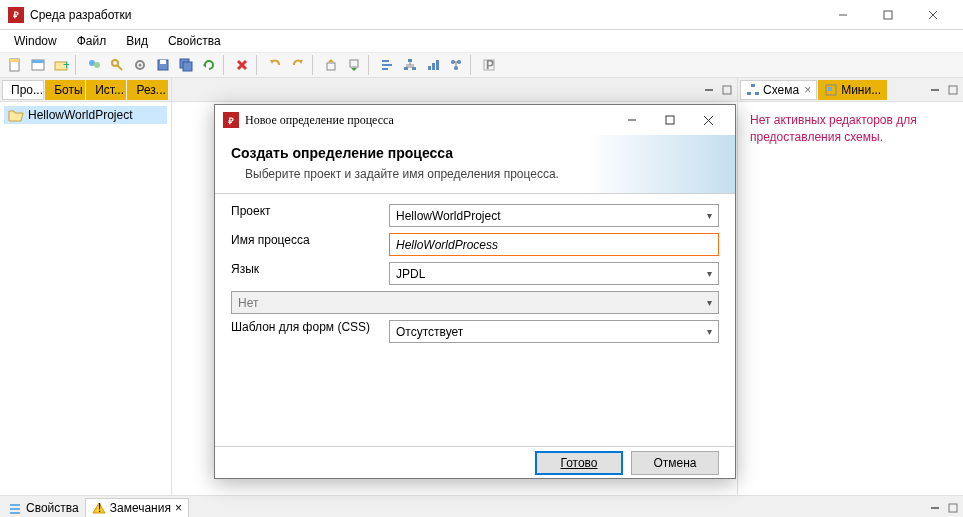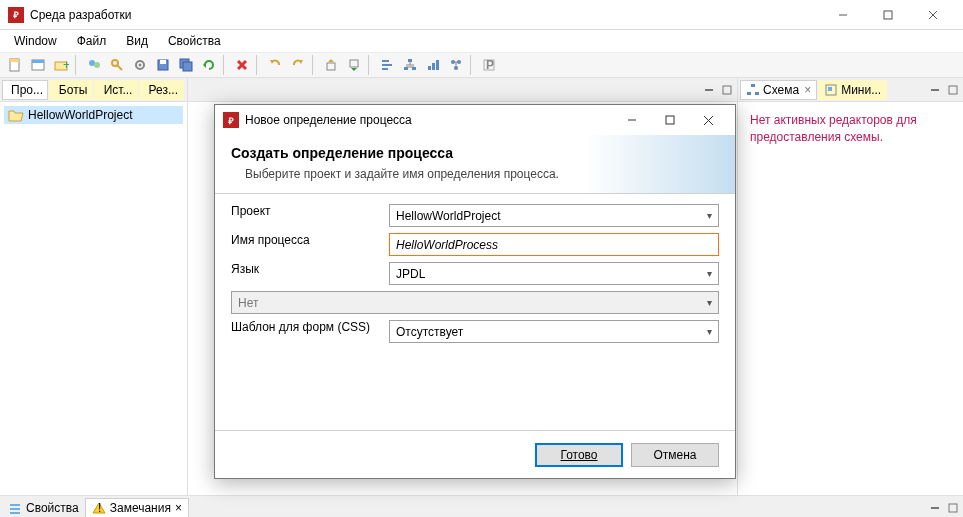--- a/index.html
+++ b/index.html
@@ -17,63 +17,63 @@
 .menubar { height: 22px; display: flex; align-items: center; padding: 0 4px; background:#fff; }
 .menu-item { padding: 2px 10px; color: #000; }
 
 
 .toolbar { height: 26px; background: #f6f6f6; border-top:1px solid #eee; border-bottom: 1px solid #e0e0e0; display: flex; align-items: center; padding: 0 4px; gap:1px; }
 .tool-btn { width: 22px; height: 22px; display: flex; align-items: center; justify-content: center; border:1px solid transparent; }
 .tool-sep { width: 5px; height: 20px; border-left: 1px solid #ccc; margin: 0 2px; }
 
 
 .main { display: flex; height: calc(100% - 30px - 22px - 26px - 22px); }
-.left { width: 188px; background: #fff; border-right: 1px solid #e0e0e0; display:flex; flex-direction:column;}
+.left { width: 172px; background: #fff; border-right: 1px solid #e0e0e0; display:flex; flex-direction:column;}
 .center { flex: 1; background: #fff; border-right:1px solid #e0e0e0; position:relative;}
 .right { width: 225px; background: #fff; display:flex; flex-direction:column;}
 
 
 .view-tabs { height: 24px; background: #f0f0f0; border-bottom:1px solid #e0e0e0; display:flex; align-items:center; padding:0 2px; }
 .vtab { display:flex; align-items:center; gap:3px; padding: 2px 5px; background:#fff; border:1px solid #d0d0d0; margin:1px 1px 0 0; height:20px; white-space:nowrap; overflow:hidden; }
-.vtab.inactive { background:#fef9c3; border-color:transparent;}
+.vtab.inactive { background:#eab308; border-color:transparent;}
 .vtab .close-x { color:#777; font-size:12px; margin-left:2px;}
 .tab-spacer { flex:1; }
 .tab-ctrl { width:16px; height:16px; display:flex; align-items:center; justify-content:center; color:#555; margin-left:2px;}
 
 .left-body { flex:1; background:#fff; padding:4px;}
 .tree-item { display:flex; align-items:center; gap:4px; padding:2px 4px; background:#cce8ff; }
 .folder-icon { width:16px; height:14px; }
 
 .right-body { flex:1; padding:10px 12px; color:#be185d; line-height:1.4; }
 
 
 .bottom { height: 155px; border-top:1px solid #e0e0e0; background:#fff; position:relative; display:flex; flex-direction:column;}
 .bottom-tabs { height:24px; background:#f0f0f0; border-bottom:1px solid #e0e0e0; display:flex; align-items:center; padding:0 2px;}
 .btab { display:flex; align-items:center; gap:4px; padding:2px 6px; height:20px; }
 .btab.active { background:#fff; border:1px solid #d0d0d0; }
 
 
 .dialog { position:absolute; left:214px; top:104px; width:522px; height:375px; background:#fff; border:1px solid #777; box-shadow: 0 4px 20px rgba(0,0,0,0.3); display:flex; flex-direction:column; }
 .dlg-title { height:30px; display:flex; align-items:center; padding:0 8px; }
 .dlg-title .app-icon { width:16px; height:16px; background:#b22; margin-right:6px; display:flex;align-items:center;justify-content:center;color:#fff;font-size:9px;font-weight:bold;}
-.dlg-title .t { flex:1; }
+.dlg-title .t { flex:1;font-family:Liberation Serif, serif; }
 .dlg-win-btn { width:38px; height:28px; display:flex; align-items:center; justify-content:center; color:#333;}
 .dlg-banner { background:#fff; padding:10px 16px 12px; position:relative; }
 .dlg-banner::after { content:""; position:absolute; right:0; top:0; width:150px; height:100%; background:linear-gradient(90deg, #fff, #c4def0);}
 .dlg-banner h3 { font-size:14px; font-weight:600; margin-bottom:6px; position:relative; z-index:1;}
 .dlg-banner p { color:#444; padding-left:14px; position:relative; z-index:1;}
 .dlg-sep { height:1px; background:#d0d0d0; }
 .dlg-form { padding:10px 16px; flex:1; }
 .form-row { display:flex; height:28px; margin-bottom:1px; }
 .form-label { width:158px; }
 .form-ctrl { flex:1; height:23px; border:1px solid #a0a0a0; background:#fff; padding:0 6px; display:flex; align-items:center; justify-content:space-between; }
 .form-ctrl.focused { border:1px solid #f97316;font-style:italic; }
 .form-ctrl.disabled { background:#f0f0f0; color:#777; }
 .chev { color:#555; font-size:10px; }
-.dlg-buttons { height:48px; border-top:1px solid #d0d0d0; display:flex; align-items:center; justify-content:flex-end; padding:0 16px; gap:8px; }
+.dlg-buttons { height:32px; border-top:1px solid #d0d0d0; display:flex; align-items:center; justify-content:flex-end; padding:0 16px; gap:8px; }
 .dlg-btn { width:88px; height:24px; border:1px solid #adadad; background:#e1e1e1; display:flex; align-items:center; justify-content:center; }
 .dlg-btn.default { border:1px solid #0078d7; box-shadow: inset 0 0 0 1px #0078d7; }
 
 .ic { display:inline-block; }
 </style>
 </head>
 <body>
 
 <div class="titlebar">
   <div class="app-icon">₽</div>

